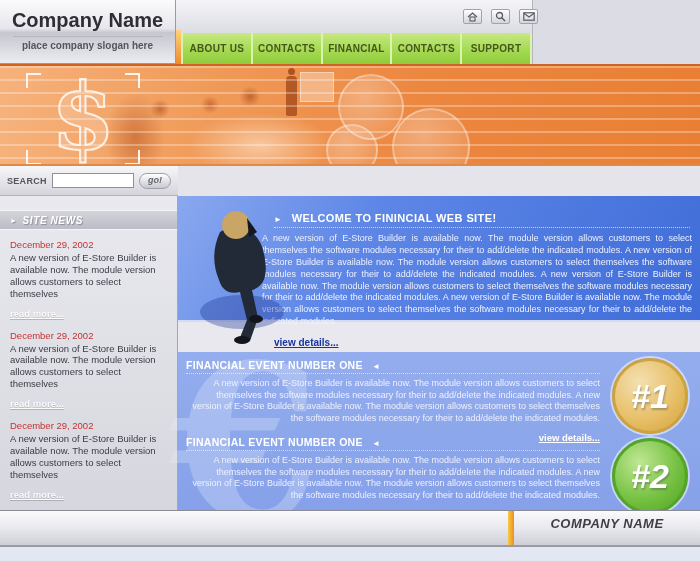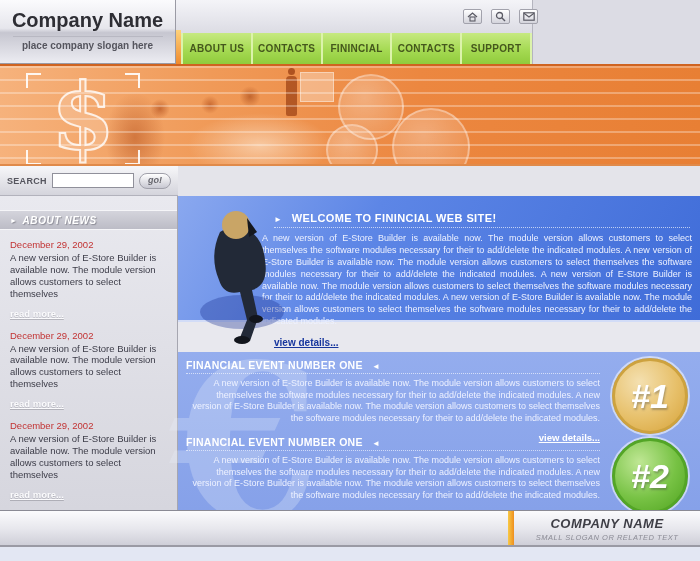--- a/index.html
+++ b/index.html
@@ -174,21 +174,21 @@
           <path d="M1 1.2 L6 5 L11 1.2" fill="none" stroke="#5a5a64" stroke-width="1.1"></path>
         </svg>
     </div>
   </div>
 
   <div class="orange-accent"></div>
 
   <div class="nav">
     <div class="nav-tab">ABOUT US</div>
     <div class="nav-tab">CONTACTS</div>
-    <div class="nav-tab">FININCIAL</div>
+    <div class="nav-tab">FINANCIAL</div>
     <div class="nav-tab">CONTACTS</div>
     <div class="nav-tab">SUPPORT</div>
   </div>
 
   <div class="banner">
     <div class="banner-photo"></div>
     <div class="ph-figure"></div>
     <div class="ph-board"></div>
     <div class="coin" style="left:338px; top:8px; width:66px; height:66px;"></div>
     <div class="coin" style="left:392px; top:42px; width:78px; height:78px;"></div>
@@ -206,21 +206,21 @@
   <div class="search-strip">
     <span class="search-label">SEARCH</span>
     <input class="search-input" type="text" value="" style="">
     <button class="go-btn">go!</button>
   </div>
   <div class="dot-strip dots"></div>
 
   <div class="sidebar">
     <div class="sitenews-bar">
       <span class="sn-arrow">►</span>
-      <span>ABOUT NEWS</span>
+      <span>SITE NEWS</span>
     </div>
     <div class="news-item">
       <div class="news-date">December 29, 2002</div>
       <div class="news-text">A new version of E-Store Builder is available now. The module version allows customers to select themselves</div>
       <span class="read-more">read more...</span>
     </div>
     <div class="news-item">
       <div class="news-date">December 29, 2002</div>
       <div class="news-text">A new version of E-Store Builder is available now. The module version allows customers to select themselves</div>
       <span class="read-more">read more...</span>
@@ -278,18 +278,17 @@
         <span class="event-link">view details...</span>
       </div>
       <div class="badge badge-2">#2</div>
     </div>
   </div>
 
   <div class="footer">
     <div class="footer-divider"></div>
     <div class="footer-right">
       <div class="footer-name">COMPANY NAME</div>
-      <div class="footer-slogan">SMALL SLOGAN OR RELATED TEXT</div>
     </div>
   </div>
   <div class="bottom-strip"></div>
 
 </div>
 
 </body></html>

